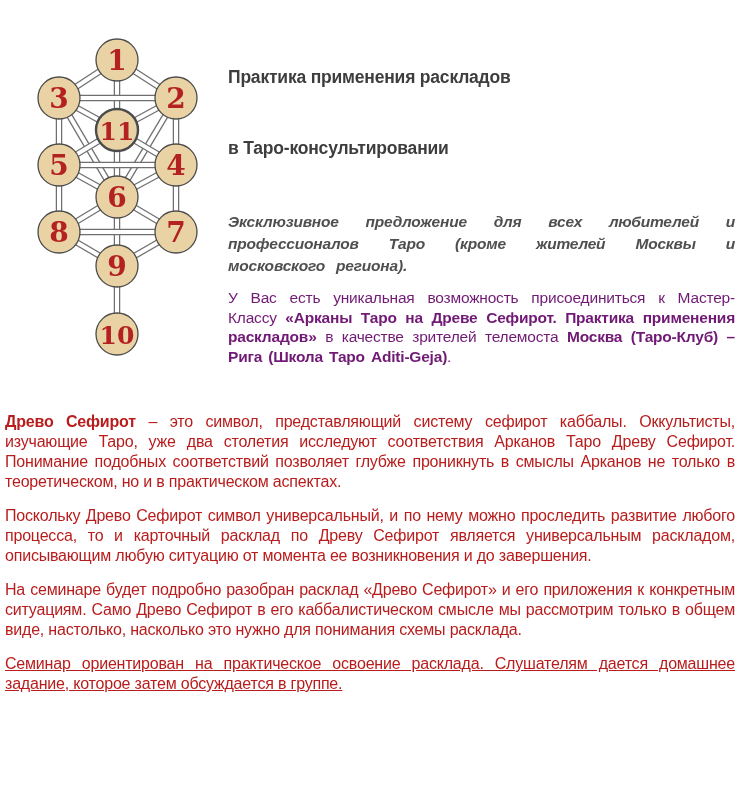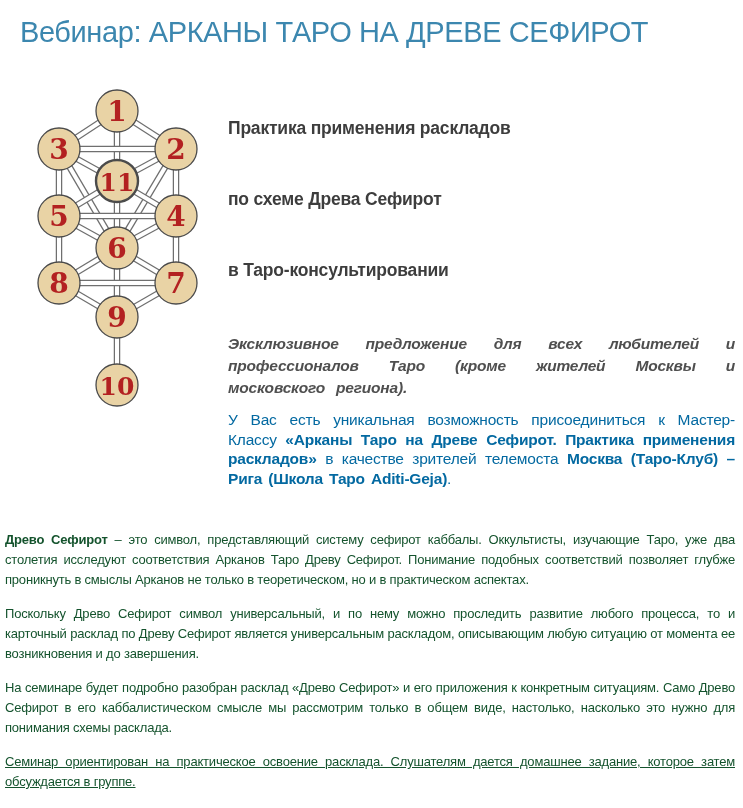--- a/index.html
+++ b/index.html
@@ -24,35 +24,34 @@
     font-size:17.5px;font-weight:bold;color:#3d3d3d;
     margin-top:36px;letter-spacing:-0.2px;
   }
   p.exclusive{
     margin:45px 0 0;font-size:15.5px;line-height:22px;
     font-weight:bold;font-style:italic;text-align:justify;
     color:#4f4f4f;word-spacing:7px;letter-spacing:-0.2px;
   }
   p.invitation{
     margin:11px 0 0;font-size:15.5px;line-height:19.5px;
-    text-align:justify;color:#0369a1;word-spacing:2px;letter-spacing:-0.2px;
+    text-align:justify;color:#701a75;word-spacing:2px;letter-spacing:-0.2px;
   }
   .desc-section{margin:42px 8px 0 5px;}
   .desc-section p{
-    margin:0 0 14px;font-size:13px;line-height:20px;
-    text-align:justify;color:#14532d;letter-spacing:-0.2px;
+    margin:0 0 14px;font-size:16px;line-height:20px;
+    text-align:justify;color:#b91c1c;letter-spacing:-0.2px;
   }
   .desc-section p:last-child{margin-bottom:0;text-decoration:underline;}
 </style>
 </head>
 <body>
 
 <main data-name="page">
 
-  <h1 data-name="page-title">Вебинар: АРКАНЫ ТАРО НА ДРЕВЕ СЕФИРОТ</h1>
 
   <section class="top-section" data-name="intro-section">
 
     <div class="tree-wrap" data-name="sephirot-tree-diagram">
       <svg id="tree-svg" viewBox="0 0 202 340" data-name="tree-of-life-svg">
           <line x1="158" y1="68" x2="99" y2="167" stroke="#6f6f6f" stroke-width="6.5" data-name="tree-path"></line>
           <line x1="158" y1="68" x2="99" y2="167" stroke="#ffffff" stroke-width="4" data-name="tree-path"></line>
           <line x1="41" y1="68" x2="99" y2="167" stroke="#6f6f6f" stroke-width="6.5" data-name="tree-path"></line>
           <line x1="41" y1="68" x2="99" y2="167" stroke="#ffffff" stroke-width="4" data-name="tree-path"></line>
           <line x1="99" y1="30" x2="158" y2="68" stroke="#6f6f6f" stroke-width="6.5" data-name="tree-path"></line>
@@ -122,21 +121,20 @@
           <circle cx="99" cy="236" r="21" fill="#e9d3a5" stroke="#4b4b4b" stroke-width="1.3" data-name="sephira-node"></circle>
           <text x="99" y="245.5" text-anchor="middle" fill="#b32121" font-family="&quot;DejaVu Serif&quot;, serif" font-weight="bold" font-size="28" data-name="sephira-number">9</text>
           <circle cx="99" cy="304" r="21" fill="#e9d3a5" stroke="#4b4b4b" stroke-width="1.3" data-name="sephira-node"></circle>
           <text x="99" y="313.5" text-anchor="middle" fill="#b32121" font-family="&quot;DejaVu Serif&quot;, serif" font-weight="bold" font-size="25" data-name="sephira-number">10</text>
         </svg>
     </div>
 
     <div class="intro-col" data-name="intro-text-column">
       <div data-name="intro-heading">
         <div class="lead-line" data-name="intro-heading-line">Практика применения раскладов</div>
-        <div class="lead-line" data-name="intro-heading-line">по схеме Древа Сефирот</div>
         <div class="lead-line" data-name="intro-heading-line">в Таро-консультировании</div>
       </div>
       <p class="exclusive" data-name="exclusive-offer-note"><span data-name="text-segment" style="font-weight: bold; font-style: italic;">Эксклюзивное предложение для всех любителей и профессионалов Таро (кроме жителей Москвы и московского региона).</span></p>
       <p class="invitation" data-name="invitation-paragraph"><span data-name="text-segment">У Вас есть уникальная возможность присоединиться к Мастер-Классу </span><span data-name="text-segment" style="font-weight: bold;">«Арканы Таро на Древе Сефирот. Практика применения раскладов»</span><span data-name="text-segment"> в качестве зрителей телемоста </span><span data-name="text-segment" style="font-weight: bold;">Москва (Таро-Клуб) – Рига (Школа Таро Aditi-Geja)</span><span data-name="text-segment">.</span></p>
     </div>
 
   </section>
 
   <section class="desc-section" data-name="description-section">
     <p data-name="description-paragraph-1"><span data-name="text-segment" style="font-weight: bold;">Древо Сефирот</span><span data-name="text-segment"> – это символ, представляющий систему сефирот каббалы. Оккультисты, изучающие Таро, уже два столетия исследуют соответствия Арканов Таро Древу Сефирот. Понимание подобных соответствий позволяет глубже проникнуть в смыслы Арканов не только в теоретическом, но и в практическом аспектах.</span></p>

